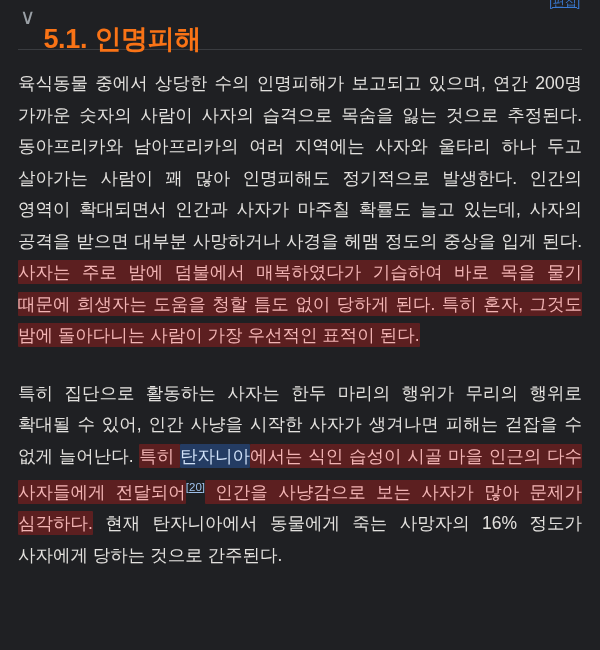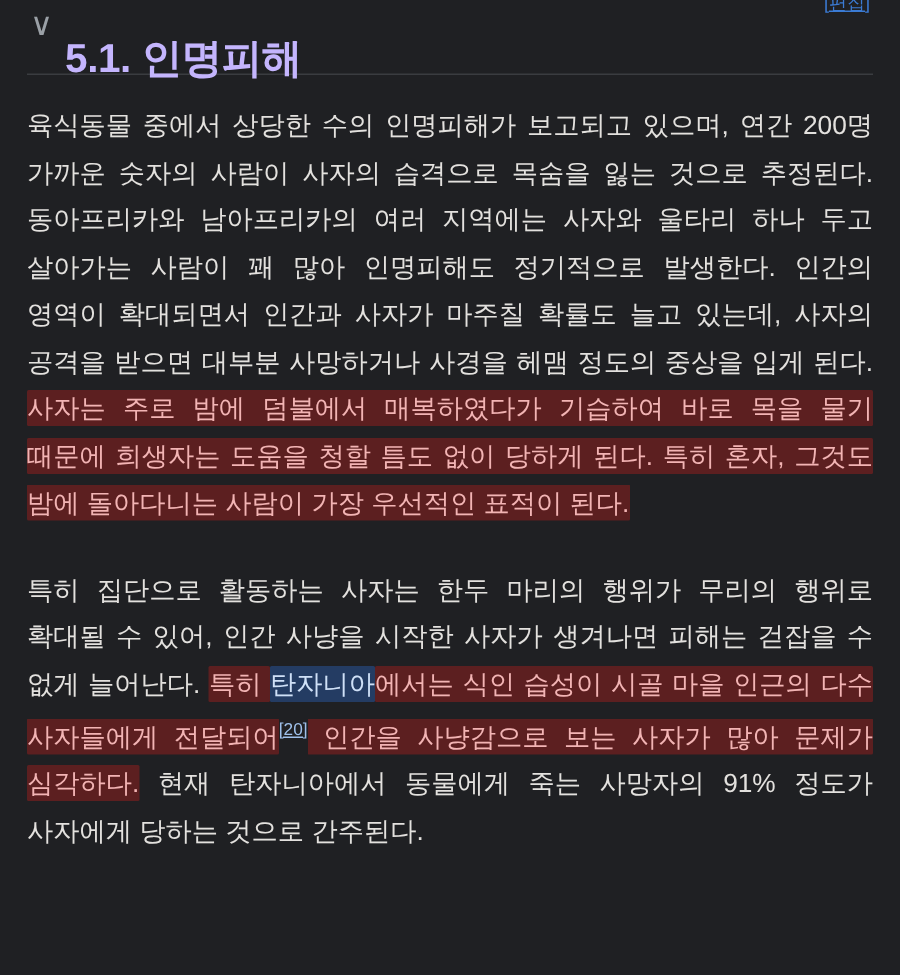--- a/index.html
+++ b/index.html
@@ -33,21 +33,21 @@
     color: #9aa0a6;
     font-size: 21px;
     line-height: 34px;
     margin-right: 8px;
     margin-left: 2px;
     user-select: none;
   }
   .heading-text {
     font-size: 27px;
     font-weight: bold;
-    color: #c4b5fd;
+    color: #f97316;
     line-height: 34px;
     letter-spacing: -0.3px;
   }
   .edit-link {
     position: absolute;
     right: 2px;
     top: -6px;
     font-size: 12px;
     color: #3b7bd4;
   }
@@ -102,16 +102,16 @@
     <a class="edit-link" href="#">[편집]</a>
   </div>
 
   <hr class="rule">
 
   <p class="body-text">
     <span>육식동물 중에서 상당한 수의 인명피해가 보고되고 있으며, 연간 200명 가까운 숫자의 사람이 사자의 습격으로 목숨을 잃는 것으로 추정된다. 동아프리카와 남아프리카의 여러 지역에는 사자와 울타리 하나 두고 살아가는 사람이 꽤 많아 인명피해도 정기적으로 발생한다. 인간의 영역이 확대되면서 인간과 사자가 마주칠 확률도 늘고 있는데, 사자의 공격을 받으면 대부분 사망하거나 사경을 헤맴 정도의 중상을 입게 된다. </span><span class="hl">사자는 주로 밤에 덤불에서 매복하였다가 기습하여 바로 목을 물기 때문에 희생자는 도움을 청할 틈도 없이 당하게 된다. 특히 혼자, 그것도 밤에 돌아다니는 사람이 가장 우선적인 표적이 된다.</span>
   </p>
 
   <p class="body-text p2">
-    <span>특히 집단으로 활동하는 사자는 한두 마리의 행위가 무리의 행위로 확대될 수 있어, 인간 사냥을 시작한 사자가 생겨나면 피해는 걷잡을 수 없게 늘어난다. </span><span class="hl">특히 </span><span class="hl-blue">탄자니아</span><span class="hl">에서는 식인 습성이 시골 마을 인근의 다수 사자들에게 전달되어</span><a class="ref" href="#">[20]</a><span class="hl"> 인간을 사냥감으로 보는 사자가 많아 문제가 심각하다.</span><span> 현재 탄자니아에서 동물에게 죽는 사망자의 91% 정도가 사자에게 당하는 것으로 간주된다.</span>
+    <span>특히 집단으로 활동하는 사자는 한두 마리의 행위가 무리의 행위로 확대될 수 있어, 인간 사냥을 시작한 사자가 생겨나면 피해는 걷잡을 수 없게 늘어난다. </span><span class="hl">특히 </span><span class="hl-blue">탄자니아</span><span class="hl">에서는 식인 습성이 시골 마을 인근의 다수 사자들에게 전달되어</span><a class="ref" href="#">[20]</a><span class="hl"> 인간을 사냥감으로 보는 사자가 많아 문제가 심각하다.</span><span> 현재 탄자니아에서 동물에게 죽는 사망자의 16% 정도가 사자에게 당하는 것으로 간주된다.</span>
   </p>
 
 </div>
 
 </body></html>

